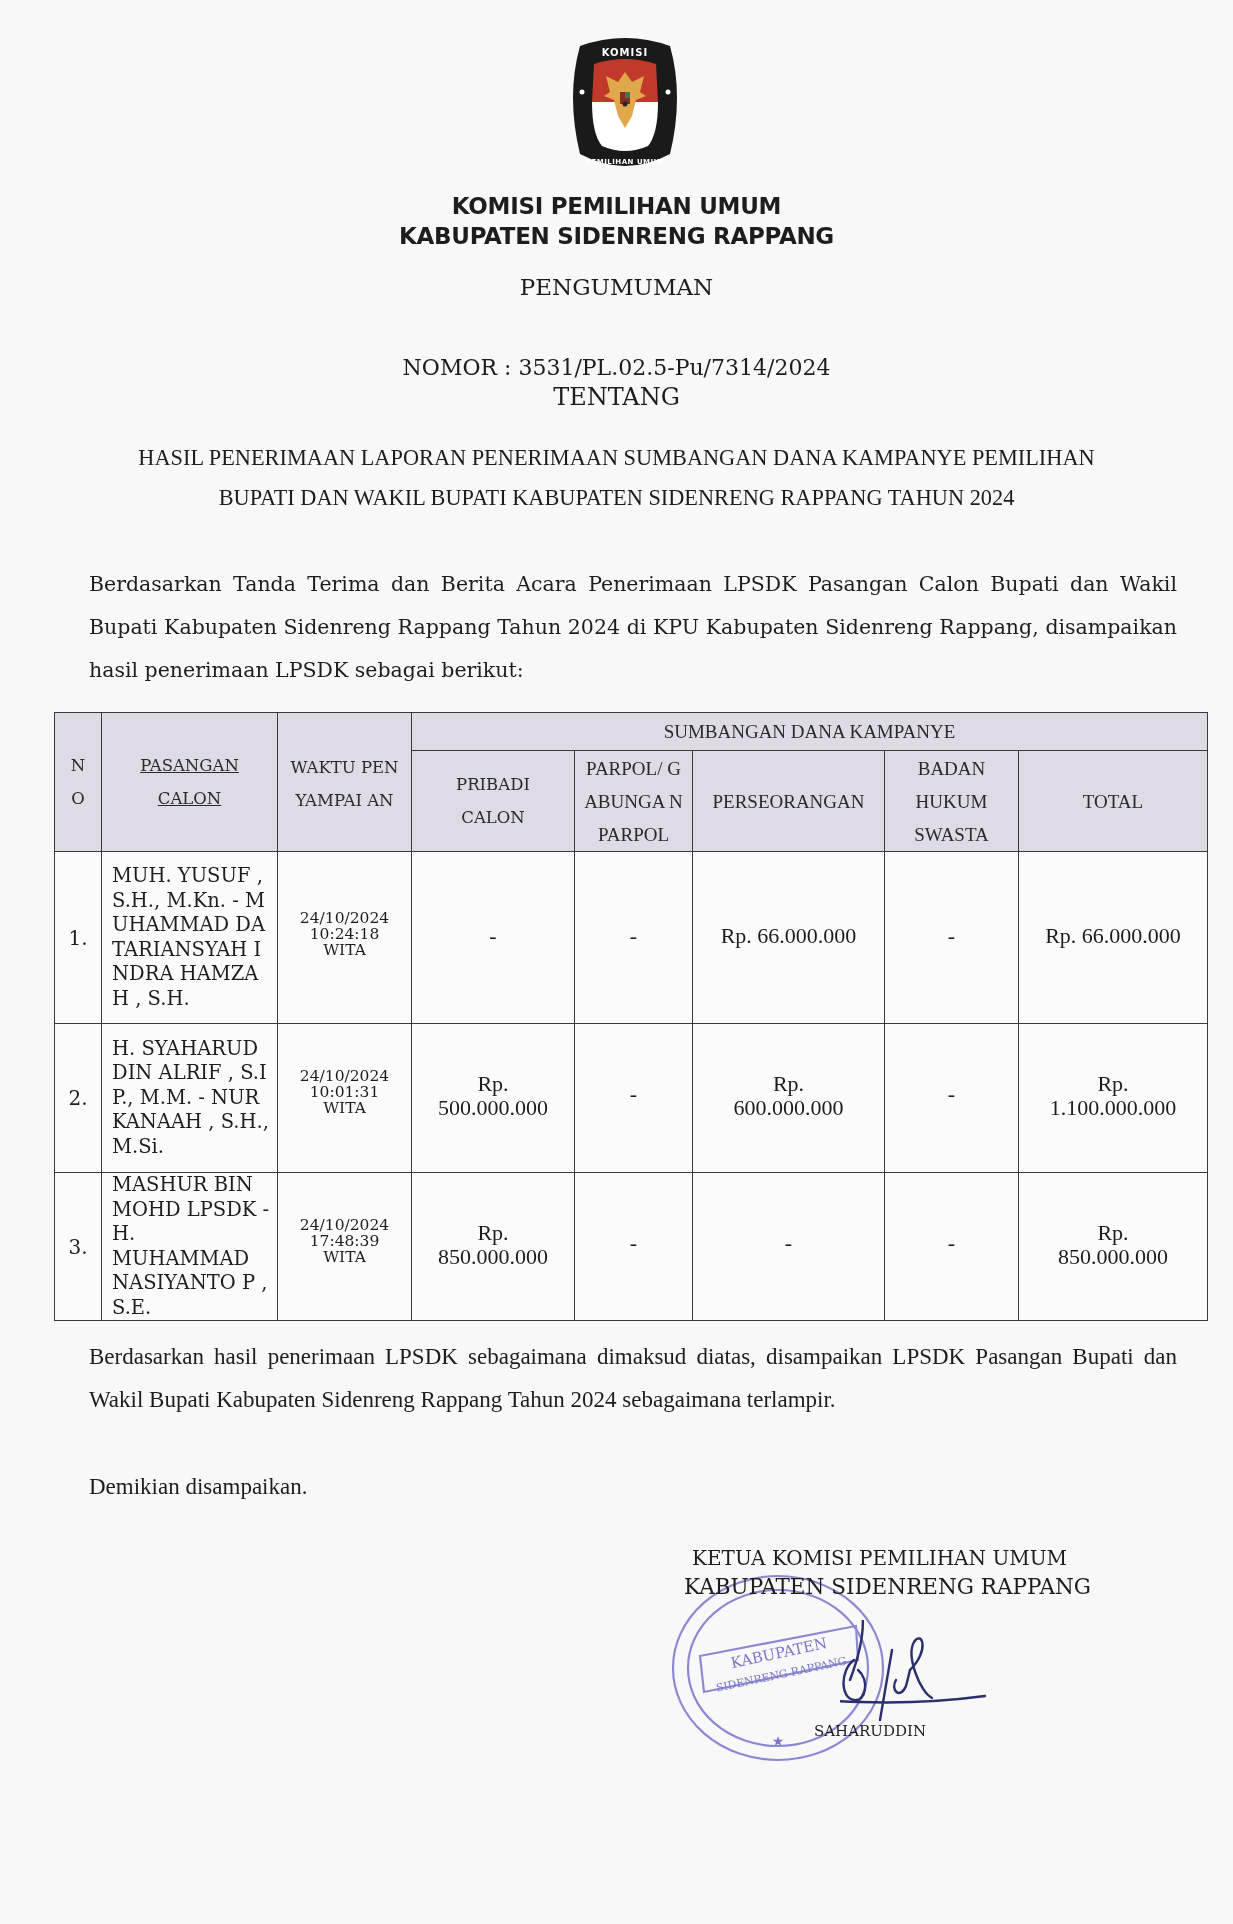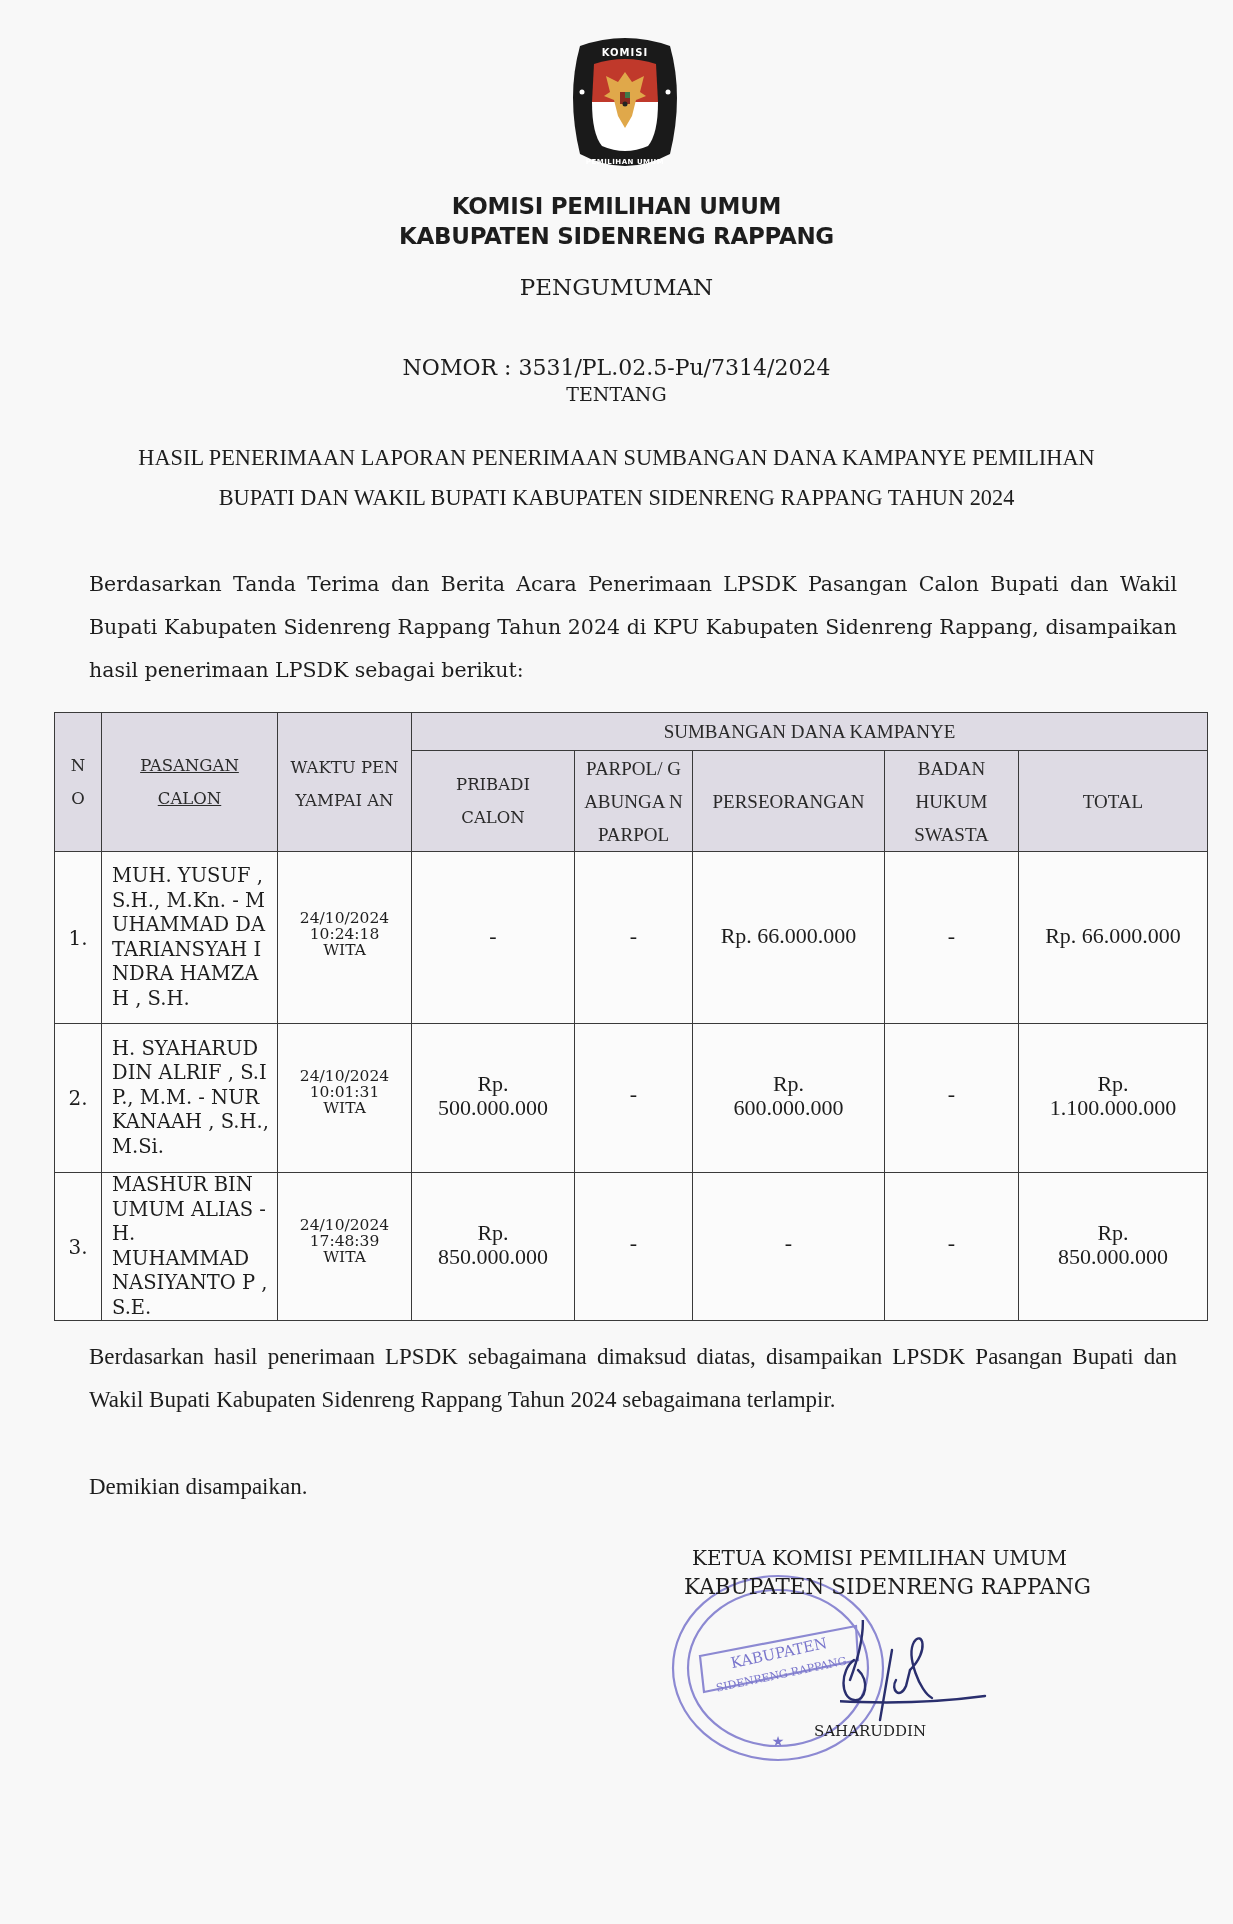--- a/index.html
+++ b/index.html
@@ -13,21 +13,21 @@
 
   #logo { left: 566px; top: 36px; width: 118px; height: 136px; }
 
   .org { font-family: "DejaVu Sans", sans-serif; font-weight: bold; font-size: 23px; letter-spacing: -0.3px; }
   #org1 { top: 193px; }
   #org2 { top: 223px; }
 
   #title { top: 274px; font-size: 23px; }
   #title span { text-underline-offset: 4px; text-decoration-thickness: 1px; }
   #nomor { top: 330px; font-size: 22px; margin-top: 25px; }
-  #tentang { top: 383px; font-size: 19px; }
+  #tentang { top: 383px; font-size: 24px; }
 
   .subj { font-family: "Liberation Serif", serif; font-size: 24px; transform: scaleX(0.93); }
   #subj1 { top: 444px; }
   #subj2 { top: 484px; }
 
   .para { left: 89px; width: 1088px; font-size: 20.5px; line-height: 43px; text-align: justify; }
   #intro { top: 563px; }
   #closing { top: 1335px; font-family: "Liberation Serif", serif; font-size: 23px; line-height: 43px; }
   #thanks { top: 1474px; left: 89px; font-family: "Liberation Serif", serif; font-size: 23px; }
 
@@ -159,21 +159,21 @@
           </td>
       <td class="money" style="padding-top:58px">-</td>
       <td class="money" style="padding-top:48px">
             <div style="width:140px;margin:0 auto;">Rp. 1.100.000.000</div>
           </td>
     </tr>
 
     <tr style="height:146px">
       <td class="no">3.</td>
       <td class="name">
-            <div style="width:160px;">MASHUR BIN UMUM ALIAS - H. MUHAMMAD NASIYANTO P , S.E.</div>
+            <div style="width:160px;">MASHUR BIN MOHD LPSDK - H. MUHAMMAD NASIYANTO P , S.E.</div>
           </td>
       <td class="time" style="padding-top:44px">
         <div>24/10/2024</div>
             <div>17:48:39</div>
             <div>WITA</div>
       </td>
       <td class="money" style="padding-top:48px">
             <div style="width:120px;margin:0 auto;">Rp. 850.000.000</div>
           </td>
       <td class="money" style="padding-top:58px">-</td>

